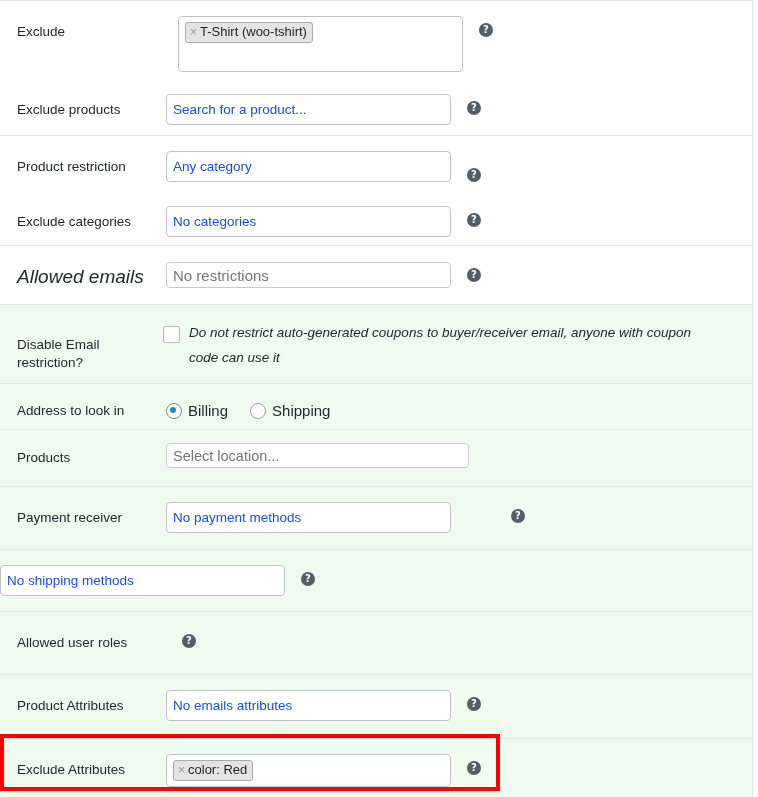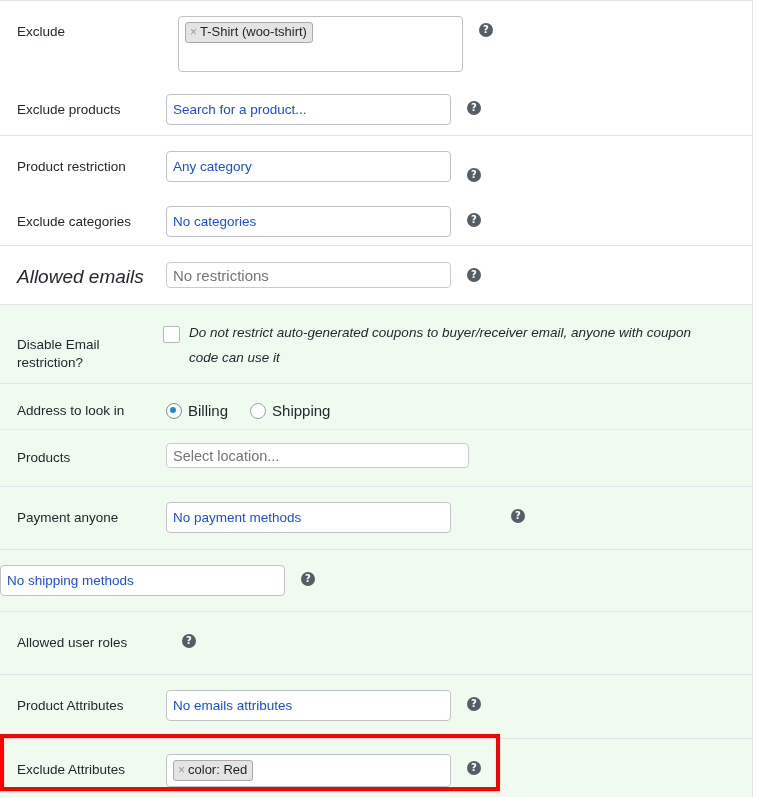--- a/index.html
+++ b/index.html
@@ -231,21 +231,21 @@
         </div>
         <div class="row sep" style="height: 57px;">
           <div class="label" style="padding-top: 19px;">Products</div>
           <div class="field" style="padding-top: 13px;">
             <input type="text" class="textinput wide" placeholder="Select location..." style="">
           </div>
         </div>
       </div>
       <div class="section green">
         <div class="row" style="height: 62px;">
-          <div class="label" style="padding-top: 22px;">Payment anyone</div>
+          <div class="label" style="padding-top: 22px;">Payment receiver</div>
           <div class="field" style="padding-top: 15px; gap: 44px;">
             <div class="select2"><span class="ph">No payment methods</span></div>
             <div class="helpicon">?</div>
           </div>
         </div>
       </div>
       <div class="section green">
         <div class="row" style="height: 61px;">
           <div class="field" style="padding-top: 15px;">
             <div class="select2"><span class="ph">No shipping methods</span></div>

